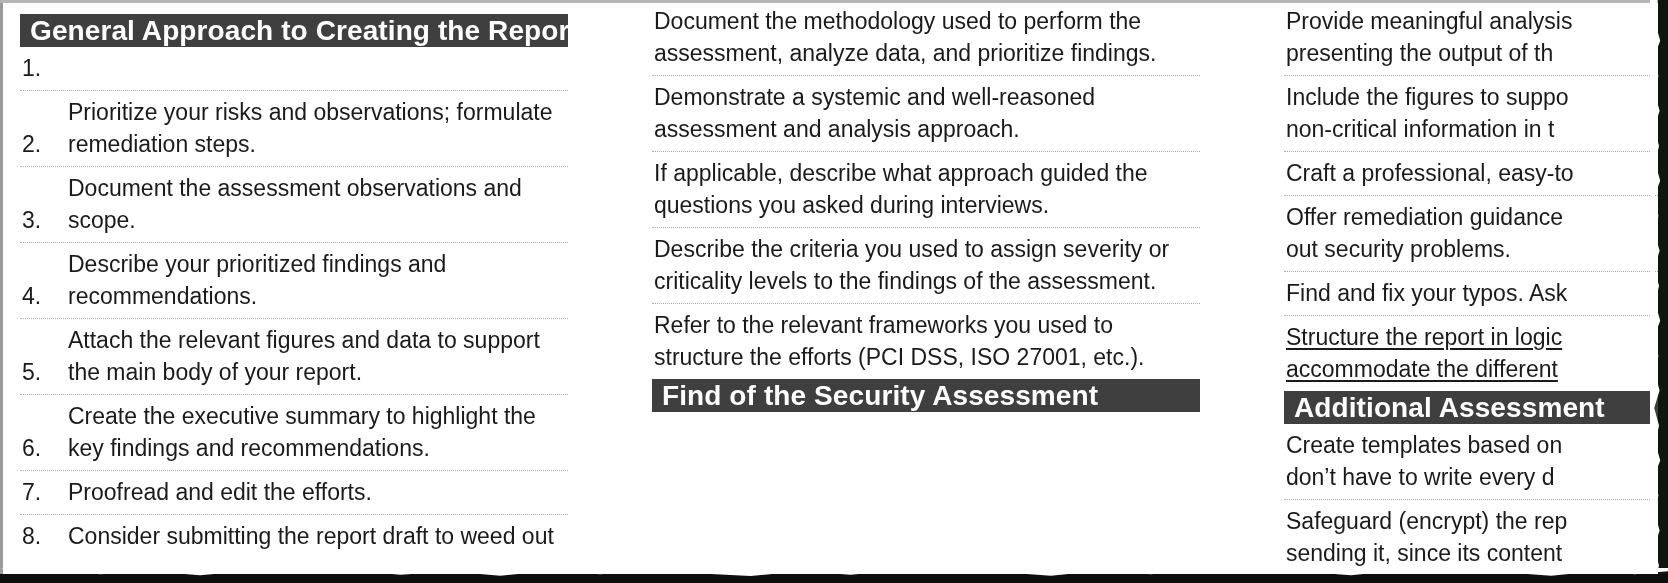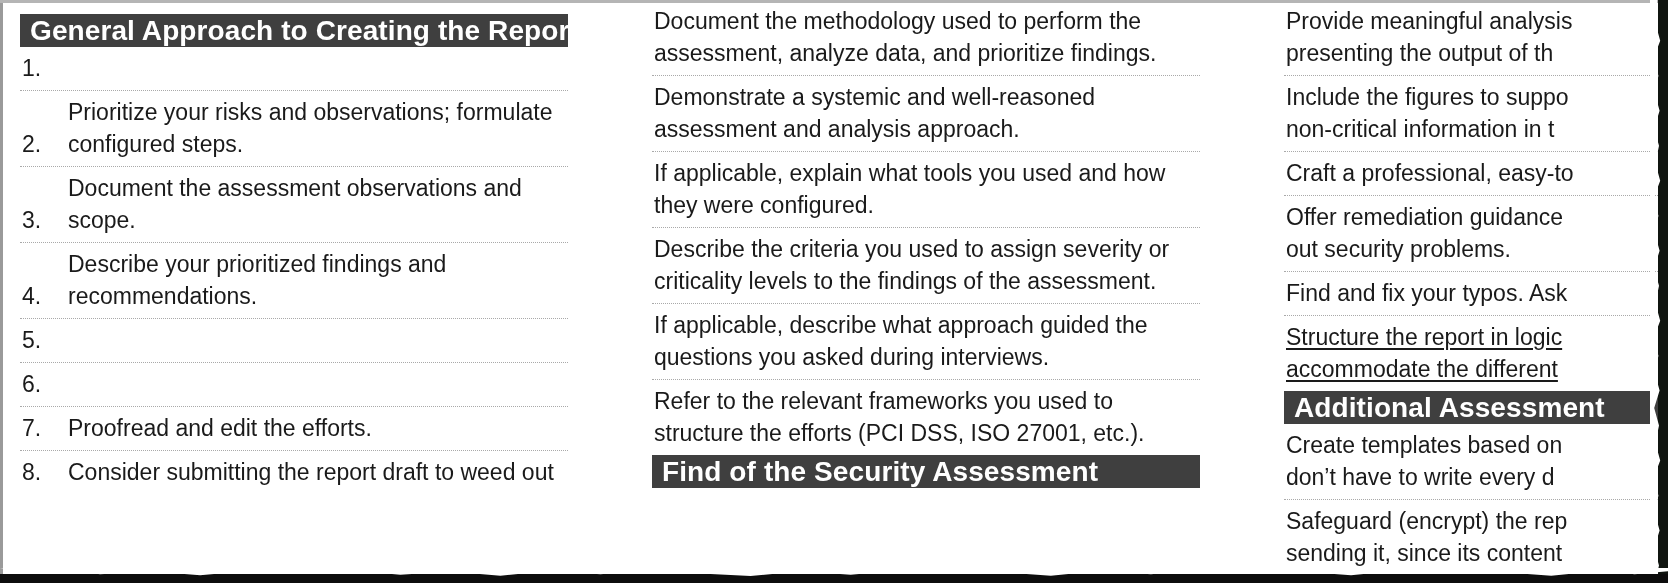--- a/index.html
+++ b/index.html
@@ -140,62 +140,61 @@
 
   <div class="col" id="col-1">
     <div style="height:14px"></div>
     <div class="section-header">General Approach to Creating the Report</div>
 
     <div class="row">
       <div class="num">1.</div>
     </div>
     <div class="row">
       <div class="num">2.</div>
-      <div class="txt">Prioritize your risks and observations; formulate configured steps.</div>
+      <div class="txt">Prioritize your risks and observations; formulate remediation steps.</div>
     </div>
     <div class="row">
       <div class="num">3.</div>
       <div class="txt">Document the assessment observations and scope.</div>
     </div>
     <div class="row">
       <div class="num">4.</div>
       <div class="txt">Describe your prioritized findings and recommendations.</div>
     </div>
     <div class="row">
       <div class="num">5.</div>
+      <div class="txt">Attach the relevant figures and data to support the main body of your report.</div>
     </div>
     <div class="row">
       <div class="num">6.</div>
+      <div class="txt">Create the executive summary to highlight the key findings and recommendations.</div>
     </div>
     <div class="row">
       <div class="num">7.</div>
       <div class="txt">Proofread and edit the efforts.</div>
     </div>
     <div class="row no-rule">
       <div class="num">8.</div>
       <div class="txt nowrapline">Consider submitting the report draft to weed out</div>
     </div>
   </div>
 
   <div class="col" id="col-2">
     <div style="height:0px"></div>
     <div class="row plain">
       <div class="txt">Document the methodology used to perform the assessment, analyze data, and prioritize findings.</div>
     </div>
     <div class="row plain">
       <div class="txt">Demonstrate a systemic and well-reasoned assessment and analysis approach.</div>
     </div>
     <div class="row plain">
-      <div class="txt">If applicable, explain what tools you used and how they were configured.</div>
+      <div class="txt">If applicable, describe what approach guided the questions you asked during interviews.</div>
     </div>
     <div class="row plain">
       <div class="txt">Describe the criteria you used to assign severity or criticality levels to the findings of the assessment.</div>
-    </div>
-    <div class="row plain">
-      <div class="txt">If applicable, describe what approach guided the questions you asked during interviews.</div>
     </div>
     <div class="row plain no-rule">
       <div class="txt">Refer to the relevant frameworks you used to structure the efforts (PCI DSS, ISO 27001, etc.).</div>
     </div>
     <div class="section-header">Find of the Security Assessment</div>
   </div>
 
   <div class="col" id="col-3">
     <div style="height:0px"></div>
     <div class="row plain">

